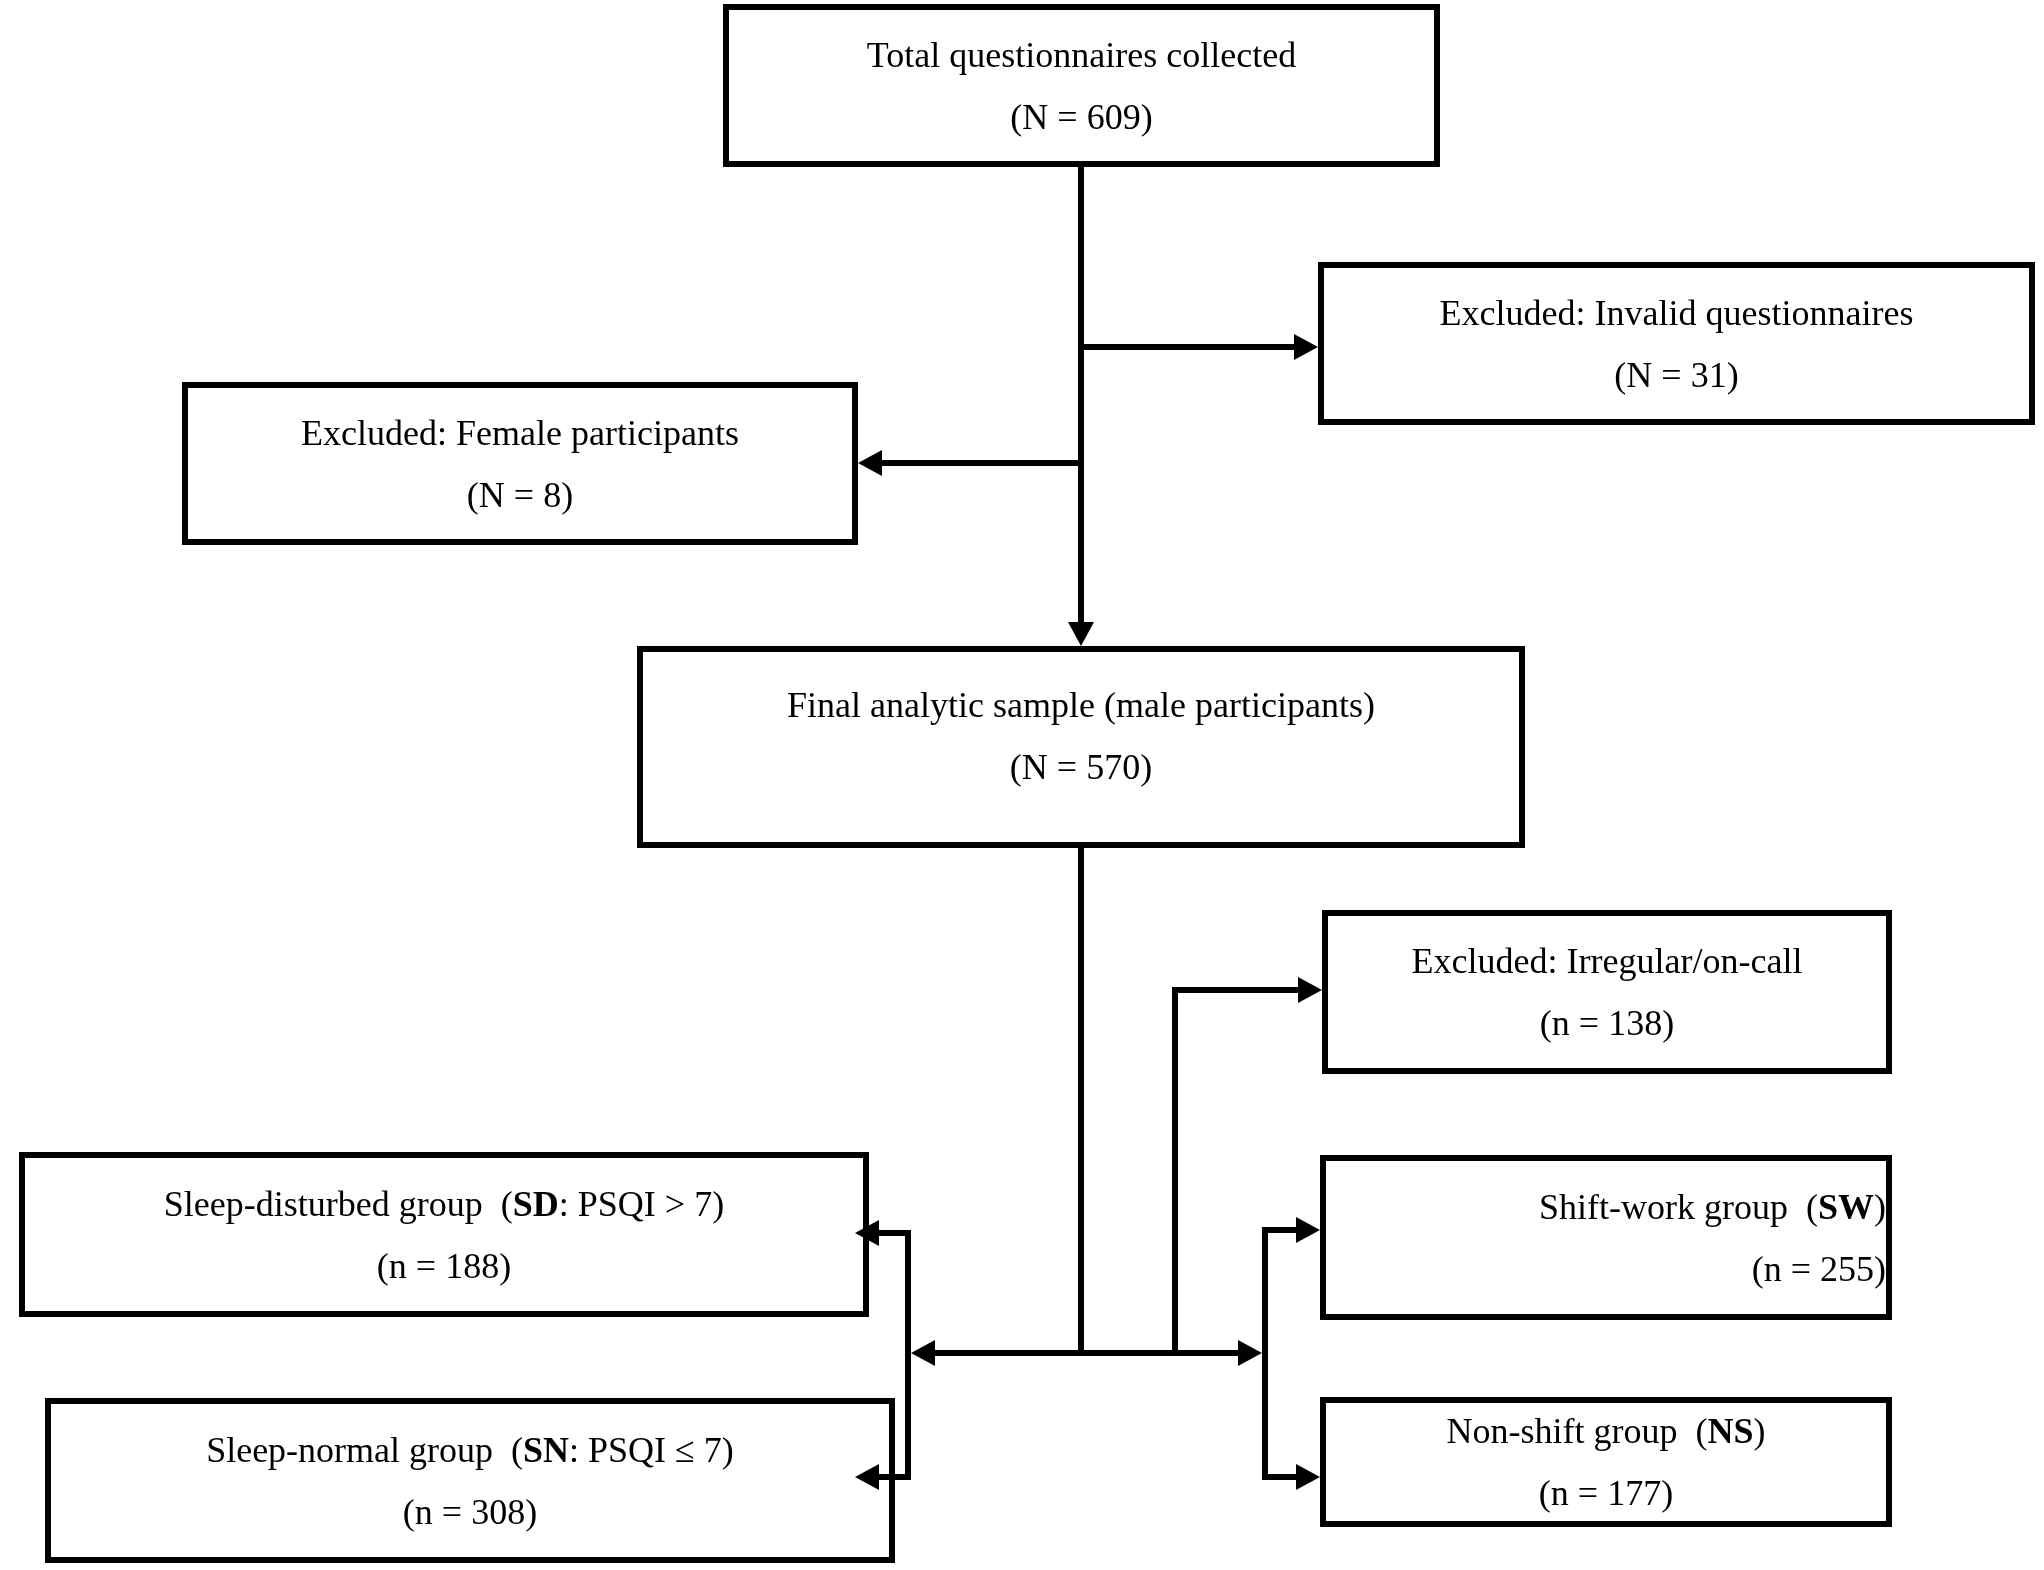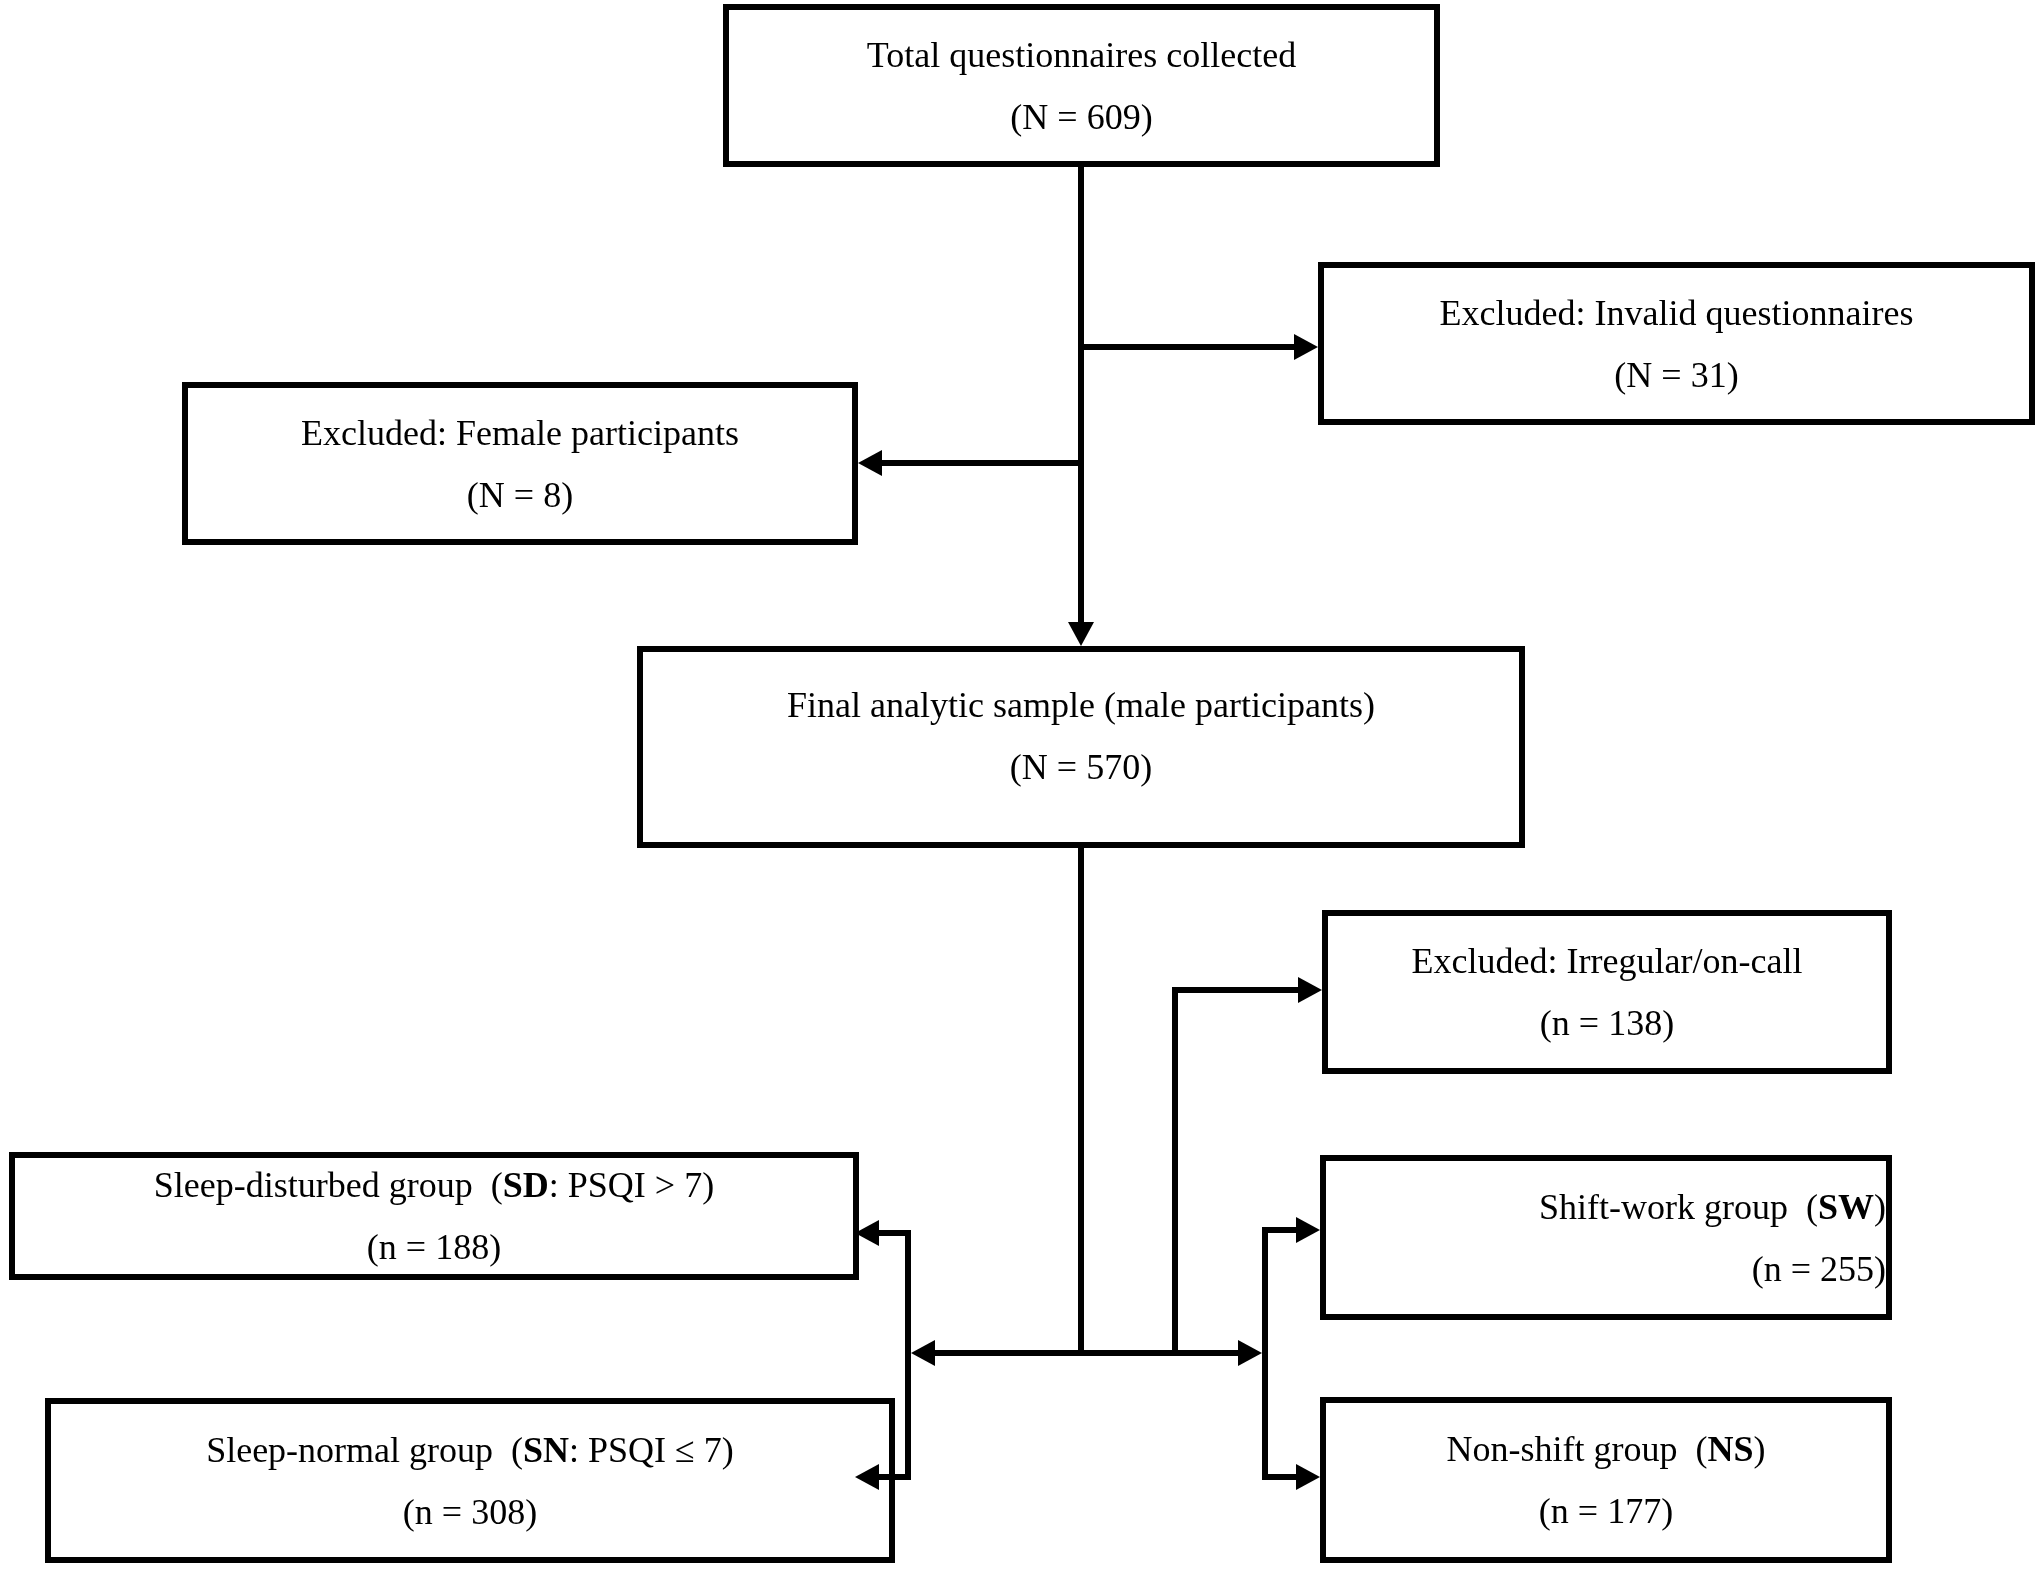--- a/index.html
+++ b/index.html
@@ -32,24 +32,24 @@
   .arr-right { border-top: 13px solid transparent; border-bottom: 13px solid transparent; border-left: 24px solid #000000; }
   .arr-left  { border-top: 13px solid transparent; border-bottom: 13px solid transparent; border-right: 24px solid #000000; }
   .arr-down  { border-left: 13px solid transparent; border-right: 13px solid transparent; border-top: 24px solid #000000; }
 
   
   #n-total     { left: 723px;  top: 4px;    width: 717px; height: 163px; }
   #n-invalid   { left: 1318px; top: 262px;  width: 717px; height: 163px; }
   #n-female    { left: 182px;  top: 382px;  width: 676px; height: 163px; }
   #n-final     { left: 637px;  top: 646px;  width: 888px; height: 202px; padding-bottom: 22px; }
   #n-irregular { left: 1322px; top: 910px;  width: 570px; height: 164px; }
-  #n-sd        { left: 9px;    top: 1152px; width: 850px; height: 128px; align-items: center; }
+  #n-sd        { left: 19px;    top: 1152px; width: 850px; height: 165px; align-items: center; }
   #n-sw        { left: 1320px; top: 1155px; width: 572px; height: 165px; align-items: flex-end; }
   #n-sn        { left: 18px;    top: 1398px; width: 850px; height: 165px; margin-left: 27px; }
-  #n-ns        { left: 1320px; top: 1397px; width: 572px; height: 166px; }
+  #n-ns        { left: 1320px; top: 1397px; width: 572px; height: 130px; }
 
   
   #v-top           { left: 1078px; top: 167px;  width: 6px;   height: 457px; }
   #a-final-down    { left: 1068px; top: 622px; }
   #h-invalid       { left: 1078px; top: 344px;  width: 216px; height: 6px; }
   #a-invalid-right { left: 1294px; top: 334px; }
   #h-female        { left: 882px;  top: 460px;  width: 202px; height: 6px; }
   #a-female-left   { left: 858px;  top: 450px; }
   #v-bottom        { left: 1078px; top: 848px;  width: 6px;   height: 508px; }
   #h-junction      { left: 935px;  top: 1350px; width: 303px; height: 6px; }

